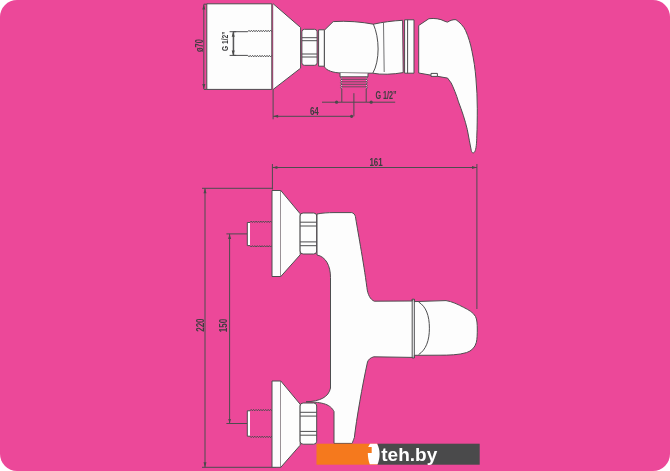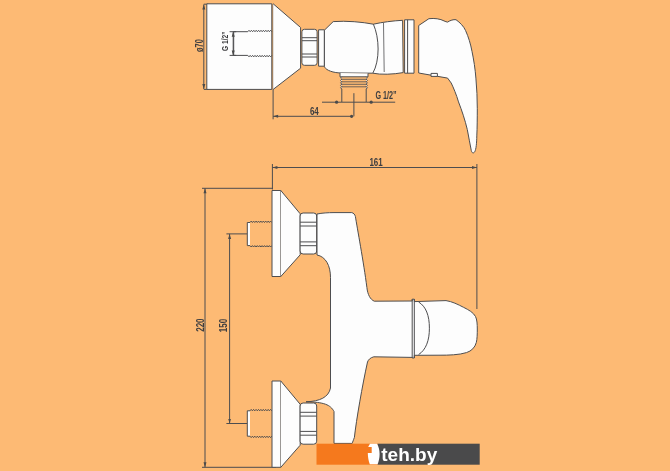--- a/index.html
+++ b/index.html
@@ -1,16 +1,16 @@
 <!DOCTYPE html>
 <html><head>
 <meta charset="utf-8">
 <style>
   html,body{margin:0;padding:0;background:#ffffff;}
-  #page{position:relative;width:670px;height:471px;background:#fdba74;overflow:hidden;}
+  #page{position:relative;width:670px;height:471px;background:#ec4899;overflow:hidden;border-radius:17px;}
   svg{position:absolute;left:0;top:0;will-change:transform;}
   text{font-family:"Liberation Sans",sans-serif;}
 </style>
 </head>
 <body>
 <div id="page">
 <svg width="670" height="471" viewBox="0 0 670 471">
 <defs>
 <marker id="arrL" markerWidth="7" markerHeight="5" refX="0.3" refY="2.5" orient="auto" markerUnits="userSpaceOnUse">
           <path d="M0.3,2.5 L5.3,1.0 L5.3,4.0 z" fill="#4a4a4a"></path>

